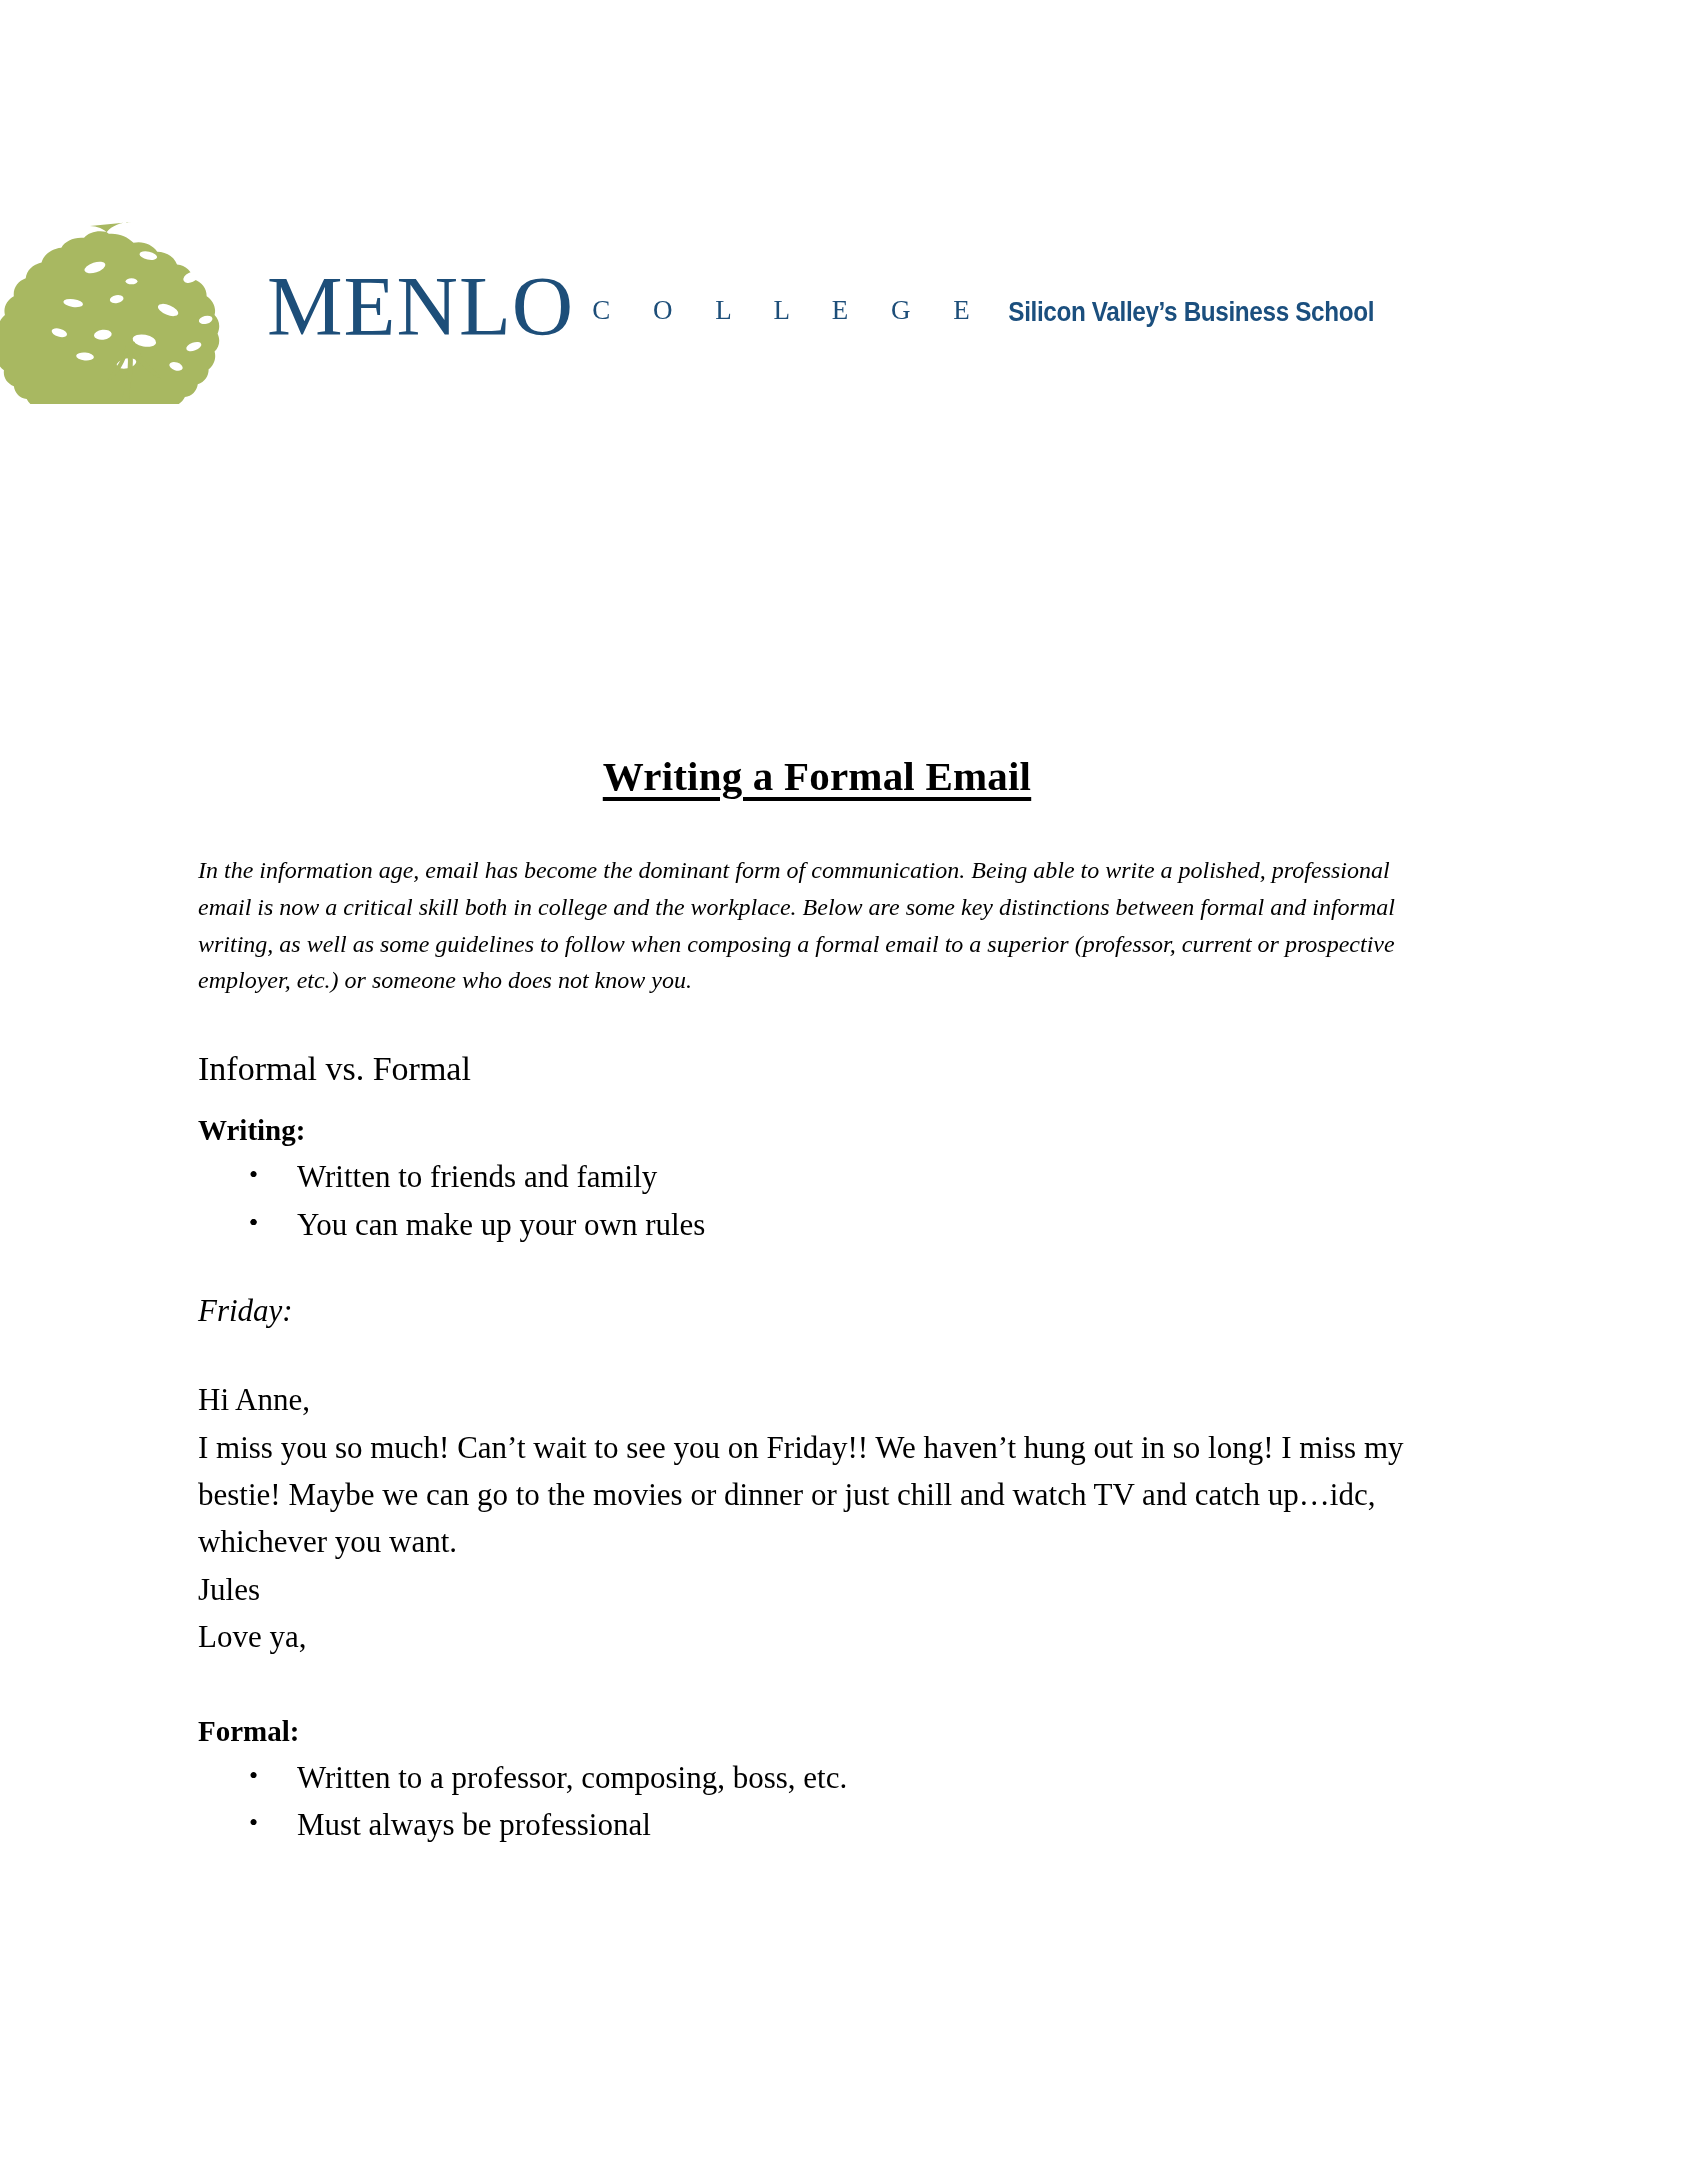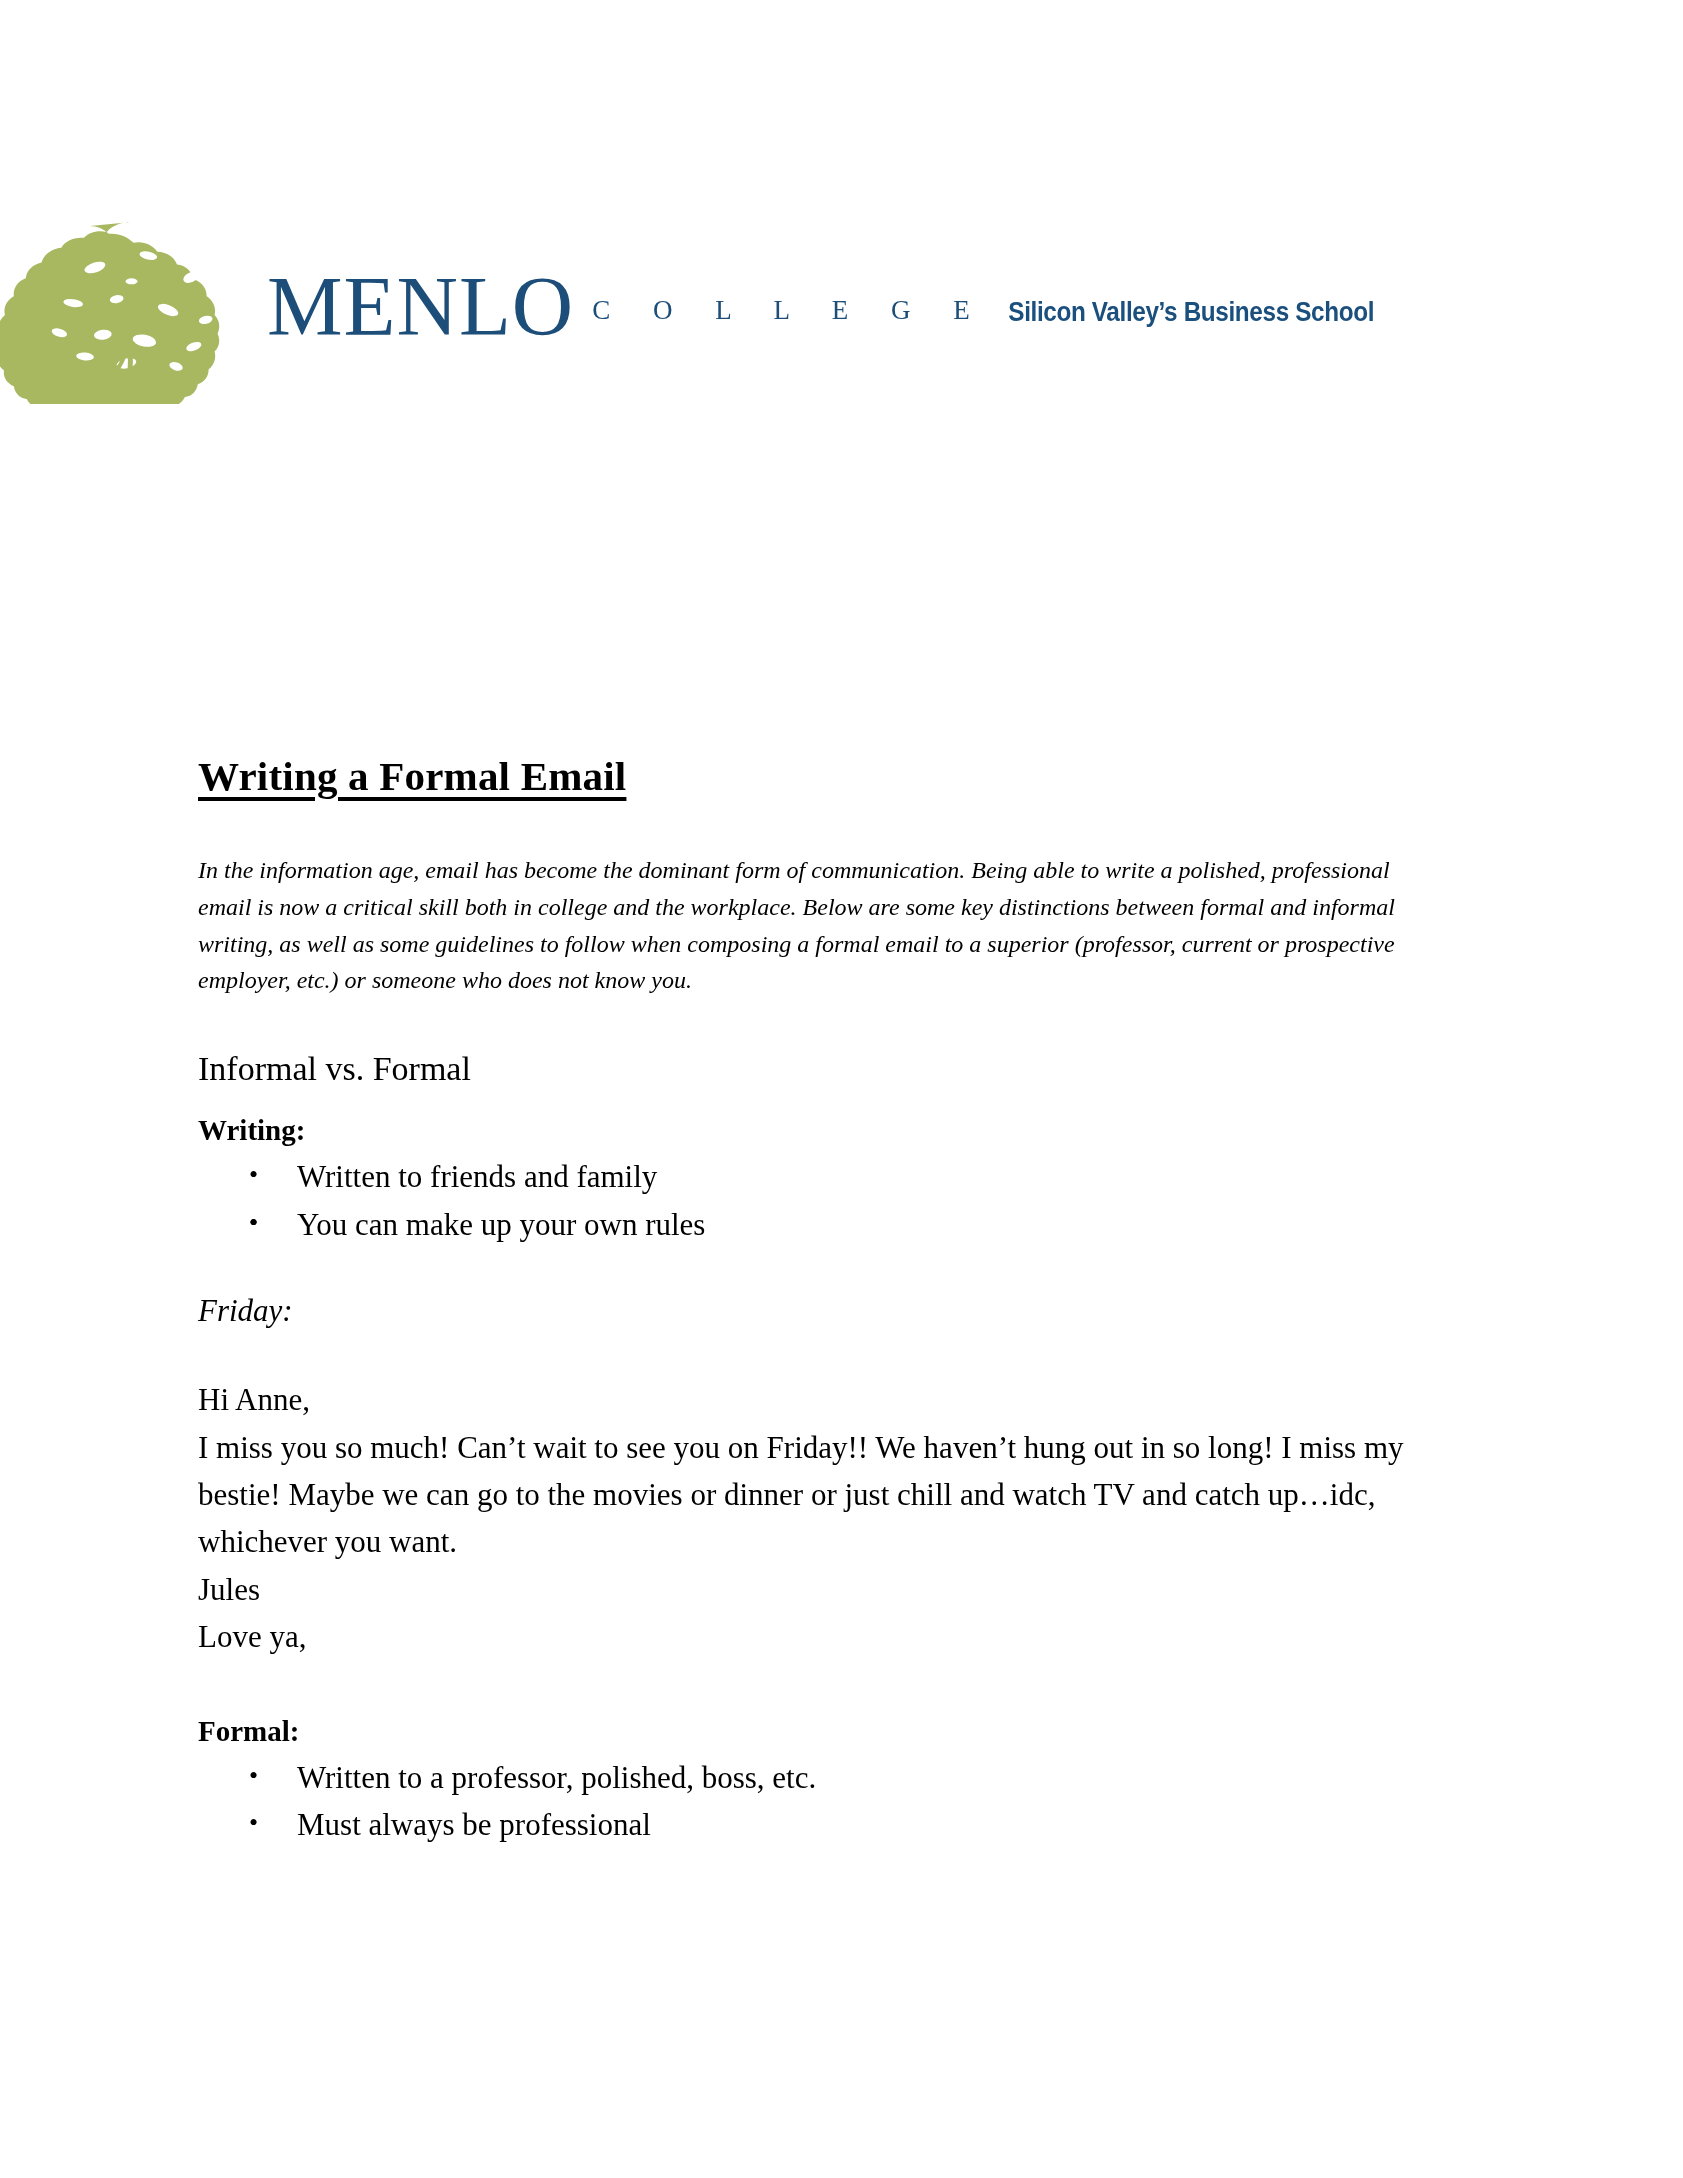--- a/index.html
+++ b/index.html
@@ -75,20 +75,21 @@
   .doc {
     position: absolute;
     left: 198px;
     top: 752px;
     width: 1238px;
   }
 
   .doc-title {
     font-size: 41px;
     font-weight: bold;
+    text-align: center;
     text-decoration: underline;
     text-underline-offset: 7px;
     letter-spacing: 0.2px;
     margin: 0 0 51px 0;
     line-height: 1.2;
   }
 
   .intro-para {
     font-size: 24px;
     line-height: 1.53;
@@ -232,21 +233,21 @@
       <p class="line">Love ya,</p>
     </div>
 
     <div class="spacer-lg"></div>
 
     <h3 class="sub-heading">Formal:</h3>
 
     <ul class="bullets">
       <li>
         <span class="bullet-dot">•</span>
-        <span>Written to a professor, polished, boss, etc.</span>
+        <span>Written to a professor, composing, boss, etc.</span>
       </li>
       <li>
         <span class="bullet-dot">•</span>
         <span>Must always be professional</span>
       </li>
     </ul>
 
   </div>
 </div>
 

